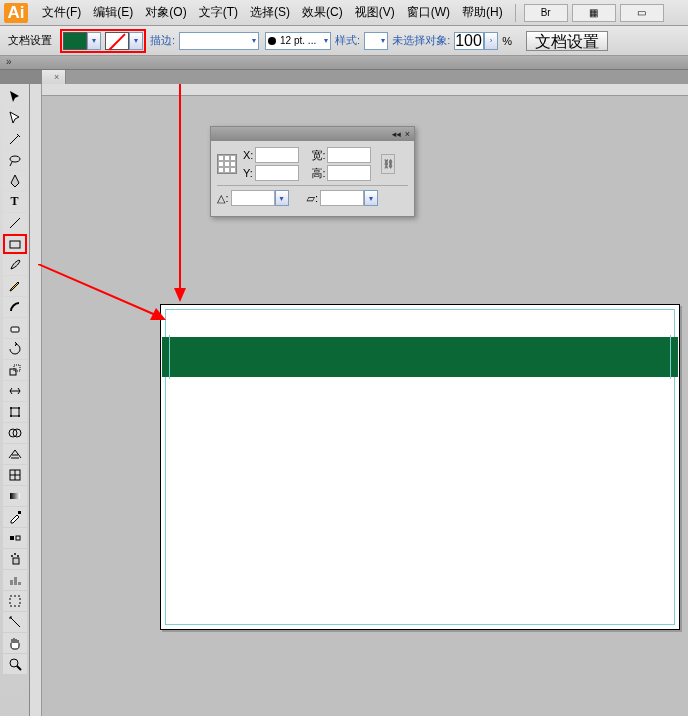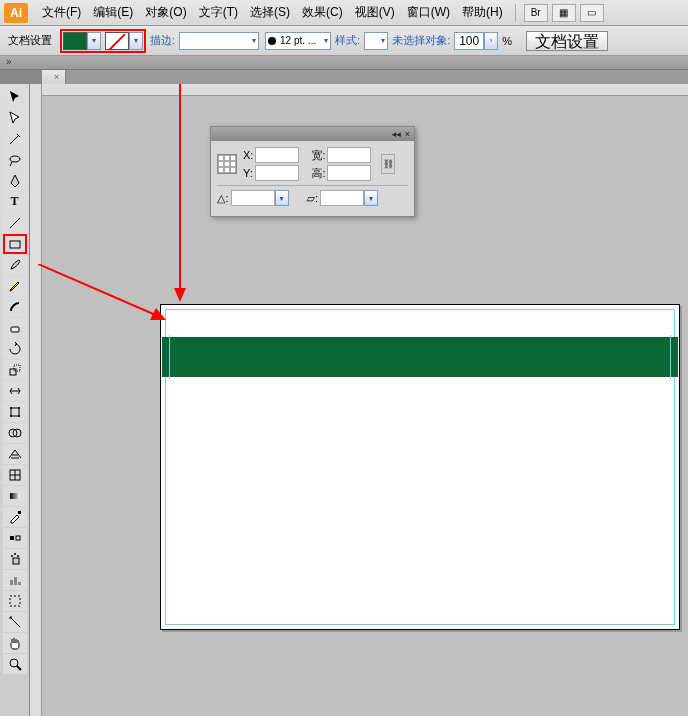--- a/index.html
+++ b/index.html
@@ -1,39 +1,39 @@
 <!DOCTYPE html>
 <html><head>
 <meta charset="utf-8">
 <style>
   * { box-sizing: border-box; margin: 0; padding: 0; font-family: "Microsoft YaHei", sans-serif; }
   body { background: #c0c0c0; width: 688px; height: 716px; overflow: hidden; position: relative; }
   
   
   .menubar { background: linear-gradient(#e8e8e8, #d8d8d8); height: 26px; display: flex; align-items: center; padding-left: 4px; font-size: 12px; border-bottom: 1px solid #999; }
-  .logo { width: 24px; height: 20px; background: #f7941d; color: #fff; font-weight: bold; display: flex; align-items: center; justify-content: center; font-size: 12px; border-radius: 2px; margin-right: 8px; }
+  .logo { width: 24px; height: 20px; background: #f7941d; color: #fff; font-weight: bold; display: flex; align-items: center; justify-content: center; font-size: 17px; border-radius: 2px; margin-right: 8px; }
   .menu-item { padding: 0 6px; cursor: pointer; }
   .menu-sep { width: 1px; height: 18px; background: #aaa; margin: 0 6px; }
-  .menu-icon { width: 24px; height: 18px; border: 1px solid #aaa; margin: 0 2px; display: flex; align-items: center; justify-content: center; font-size: 10px; background: #eee; }
+  .menu-icon { width: 44px; height: 18px; border: 1px solid #aaa; margin: 0 2px; display: flex; align-items: center; justify-content: center; font-size: 10px; background: #eee; }
   
   
   .controlbar { background: linear-gradient(#e8e8e8, #d4d4d4); height: 30px; display: flex; align-items: center; padding: 0 8px; font-size: 11px; border-bottom: 1px solid #999; }
   .ctl-label { margin-right: 8px; }
   .red-highlight { border: 2px solid #ff0000; padding: 1px; display: flex; align-items: center; }
   .fill-swatch { width: 24px; height: 18px; background: #0b6836; border: 1px solid #555; }
   .dropdown-btn { width: 14px; height: 18px; background: linear-gradient(#fff,#d0d8f0); border: 1px solid #7b9ebd; display: flex; align-items: center; justify-content: center; font-size: 8px; color: #2a5db0; }
   .stroke-swatch { width: 24px; height: 18px; background: #fff; border: 1px solid #555; position: relative; }
   .stroke-swatch::after { content: ""; position: absolute; left: 0; top: 50%; width: 100%; height: 1.5px; background: #ff0000; transform: rotate(-45deg); }
   .link-label { color: #2a5db0; margin: 0 4px; }
   .combo { height: 18px; background: #fff; border: 1px solid #7b9ebd; display: flex; align-items: center; padding: 0 2px; font-size: 10px; }
   .combo .dd { margin-left: auto; font-size: 8px; color: #2a5db0; }
   .brush-combo { width: 80px; }
   .stroke-weight { width: 66px; }
   .style-combo { width: 24px; }
-  .opacity-input { width: 30px; background: #fff; border: 1px solid #7b9ebd; text-align: center; font-size: 12px; height: 18px;}
+  .opacity-input { width: 30px; background: #fff; border: 1px solid #7b9ebd; text-align: left; font-size: 16px; height: 18px;}
   .doc-setup-btn { height: 20px; background: linear-gradient(#fff,#ddd); border: 1px solid #888; font-size: 16px; padding: 0 8px; margin-left: 10px;}
   
   
   .tabstrip { background: linear-gradient(#b0b0b0,#9a9a9a); height: 14px; border-bottom: 1px solid #777; position: relative;}
   .tabstrip .caret { position: absolute; left: 6px; top: 0; font-size: 10px; color: #333;}
   .doctab-bar { background: #9a9a9a; height: 14px; display:flex;}
   .doctab-bar .spacer { width: 42px; background: #888;}
   .doctab { background: linear-gradient(#e8e8e8,#d4d4d4); height: 14px; font-size: 10px; padding: 0 6px; display: flex; align-items: center; border-right: 1px solid #888;}
   .doctab .close { margin-left: 6px; font-size: 9px; color: #666; cursor: pointer;}
   

